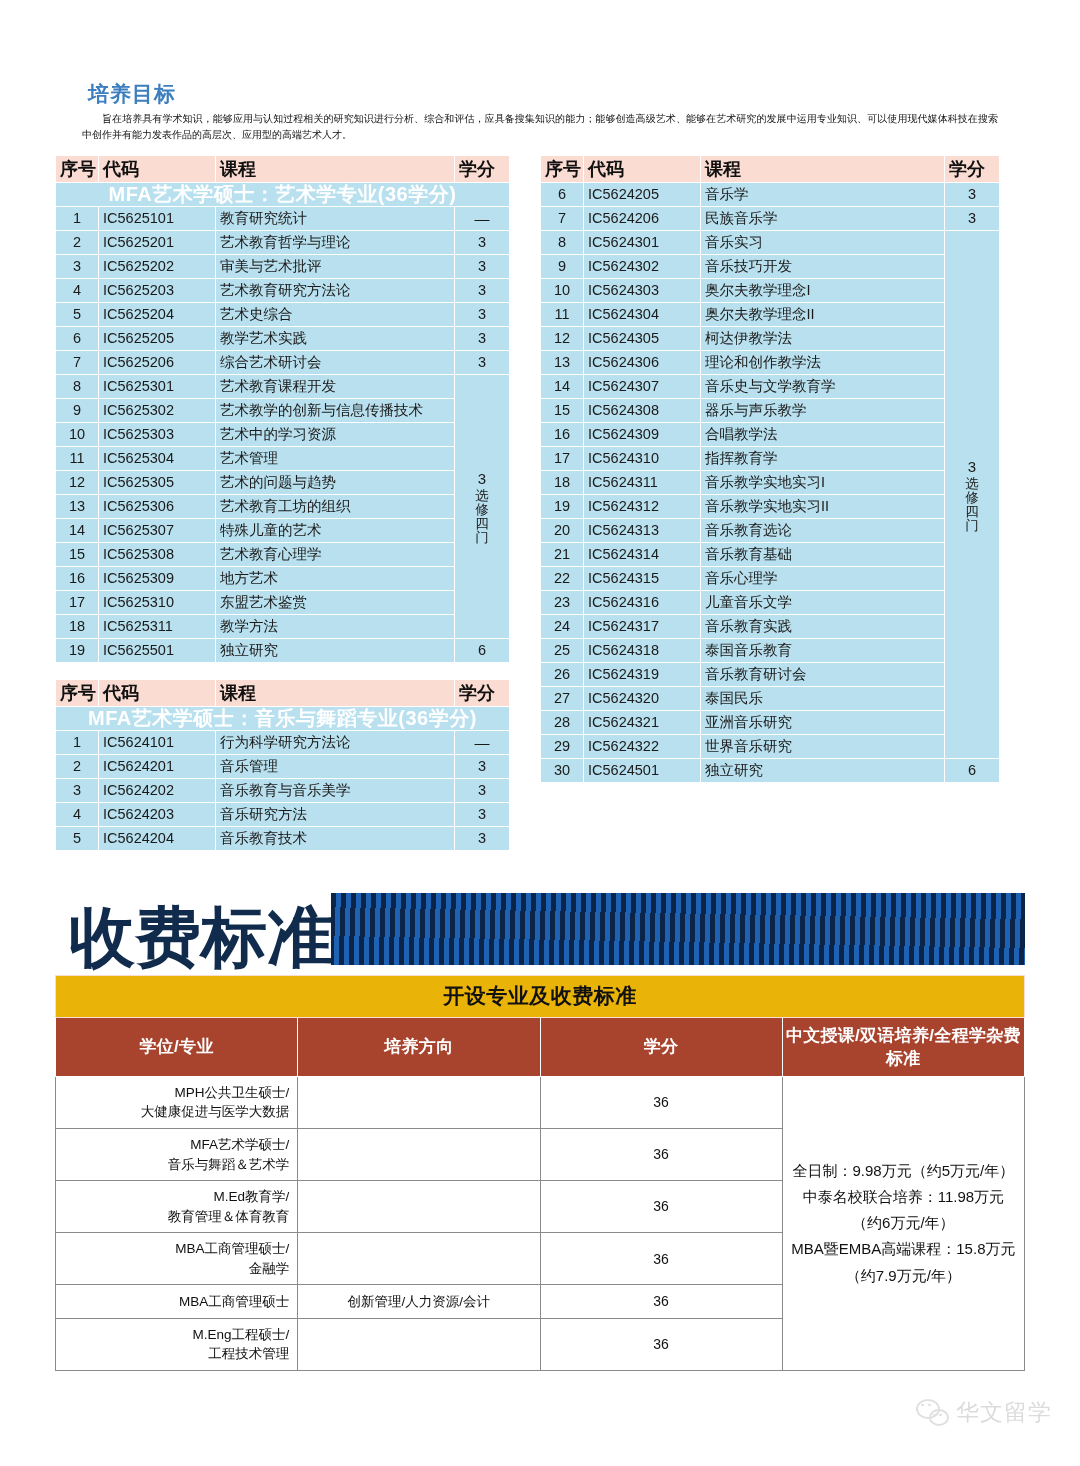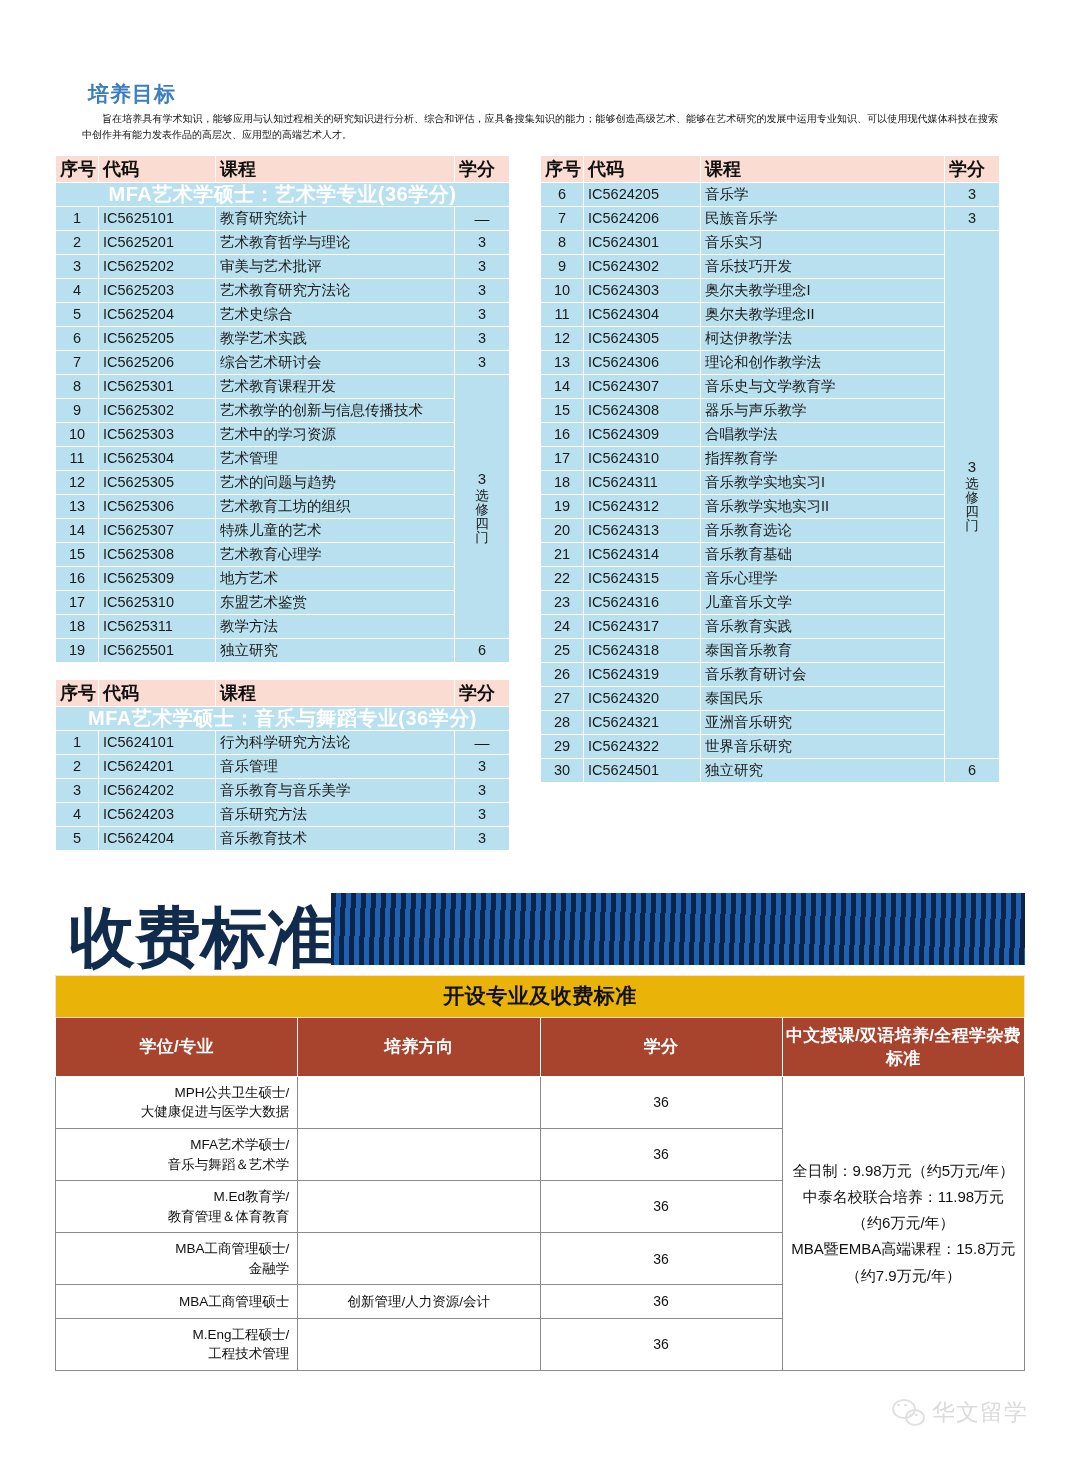--- a/index.html
+++ b/index.html
@@ -178,21 +178,21 @@
     line-height:1.75;
     vertical-align:middle;
   }
   .w-deg{width:262px;}
   .w-dir{width:220px;}
   .w-cr{width:84px;}
 
   
   .watermark{
     position:absolute;
-    right:52px;
+    right:28px;
     bottom:38px;
     display:flex;
     align-items:center;
     gap:6px;
     opacity:.30;
   }
   .wm-text{
     font-size:23px;
     color:#8a8a8a;
     letter-spacing:1px;

